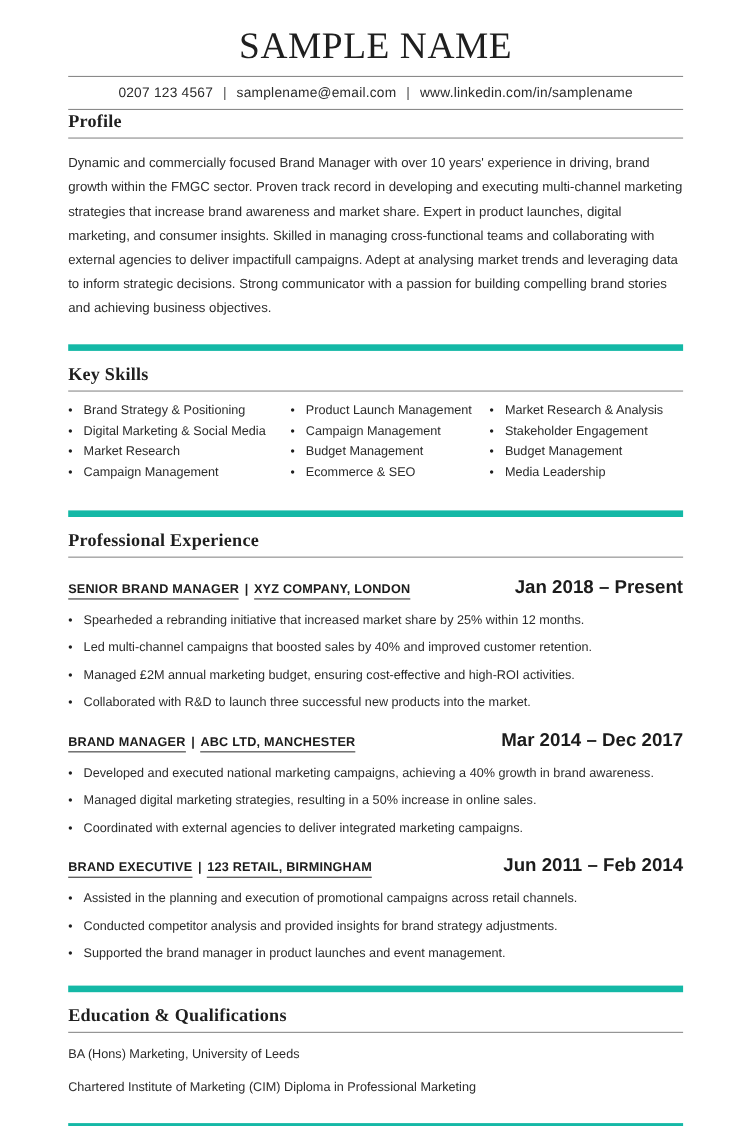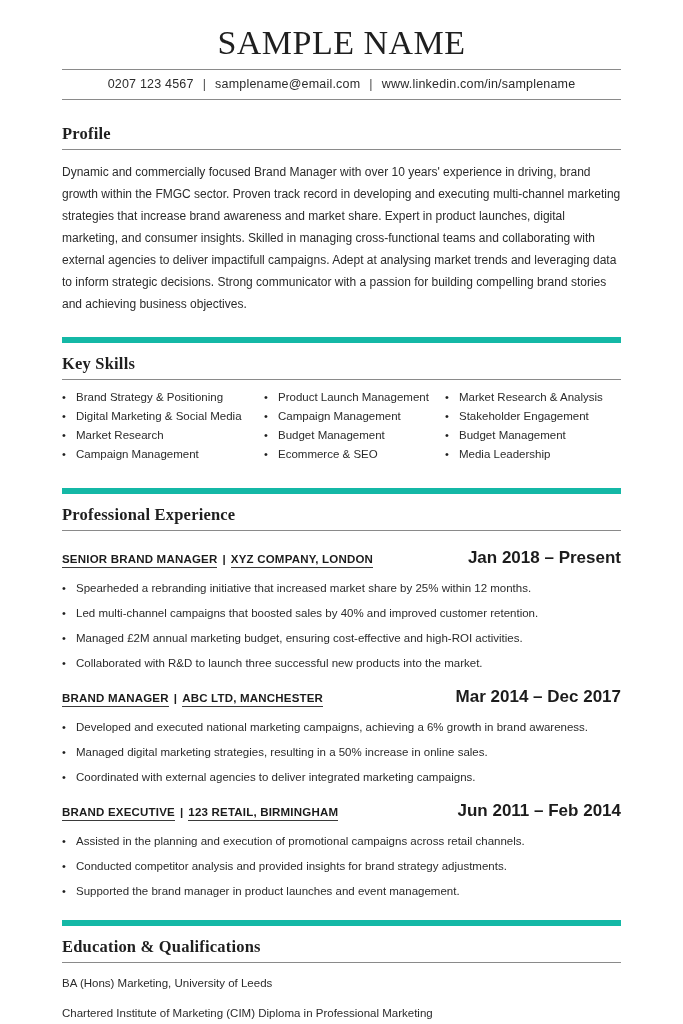--- a/index.html
+++ b/index.html
@@ -35,21 +35,21 @@
   .rule-after-name { margin-top: 7px; }
   .contact-row {
     text-align: center;
     font-size: 12.5px;
     color: #2b2b2b;
     padding: 7px 0 8px 0;
     letter-spacing: 0.2px;
   }
   .contact-row .sep { margin: 0 9px; color: #4d4d4d; }
   
-  .section { margin-top: 24px; }
+  .section { margin-top: 0; }
   .section.topline { border-top: 6px solid #14b8a6; padding-top: 11px; }
   .section h2 {
     margin: 0;
     font-family: "Liberation Serif", serif;
     font-weight: 600;
     font-size: 16.5px;
     line-height: 20px;
     letter-spacing: 0.2px;
     color: #1f1f1f;
   }
@@ -223,21 +223,21 @@
     <article class="job">
       <div class="job-head">
         <div class="job-title">
           <span class="seg">BRAND MANAGER</span><span class="pipe">|</span><span class="seg">ABC LTD, MANCHESTER</span>
         </div>
         <div class="job-dates">Mar 2014 – Dec 2017</div>
       </div>
       <ul class="job-bullets">
         <li>
             <span class="bullet-glyph">•</span>
-            <span>Developed and executed national marketing campaigns, achieving a 6% growth in brand awareness.</span>
+            <span>Developed and executed national marketing campaigns, achieving a 40% growth in brand awareness.</span>
           </li>
         <li>
             <span class="bullet-glyph">•</span>
             <span>Managed digital marketing strategies, resulting in a 50% increase in online sales.</span>
           </li>
         <li>
             <span class="bullet-glyph">•</span>
             <span>Coordinated with external agencies to deliver integrated marketing campaigns.</span>
           </li>
       </ul>

